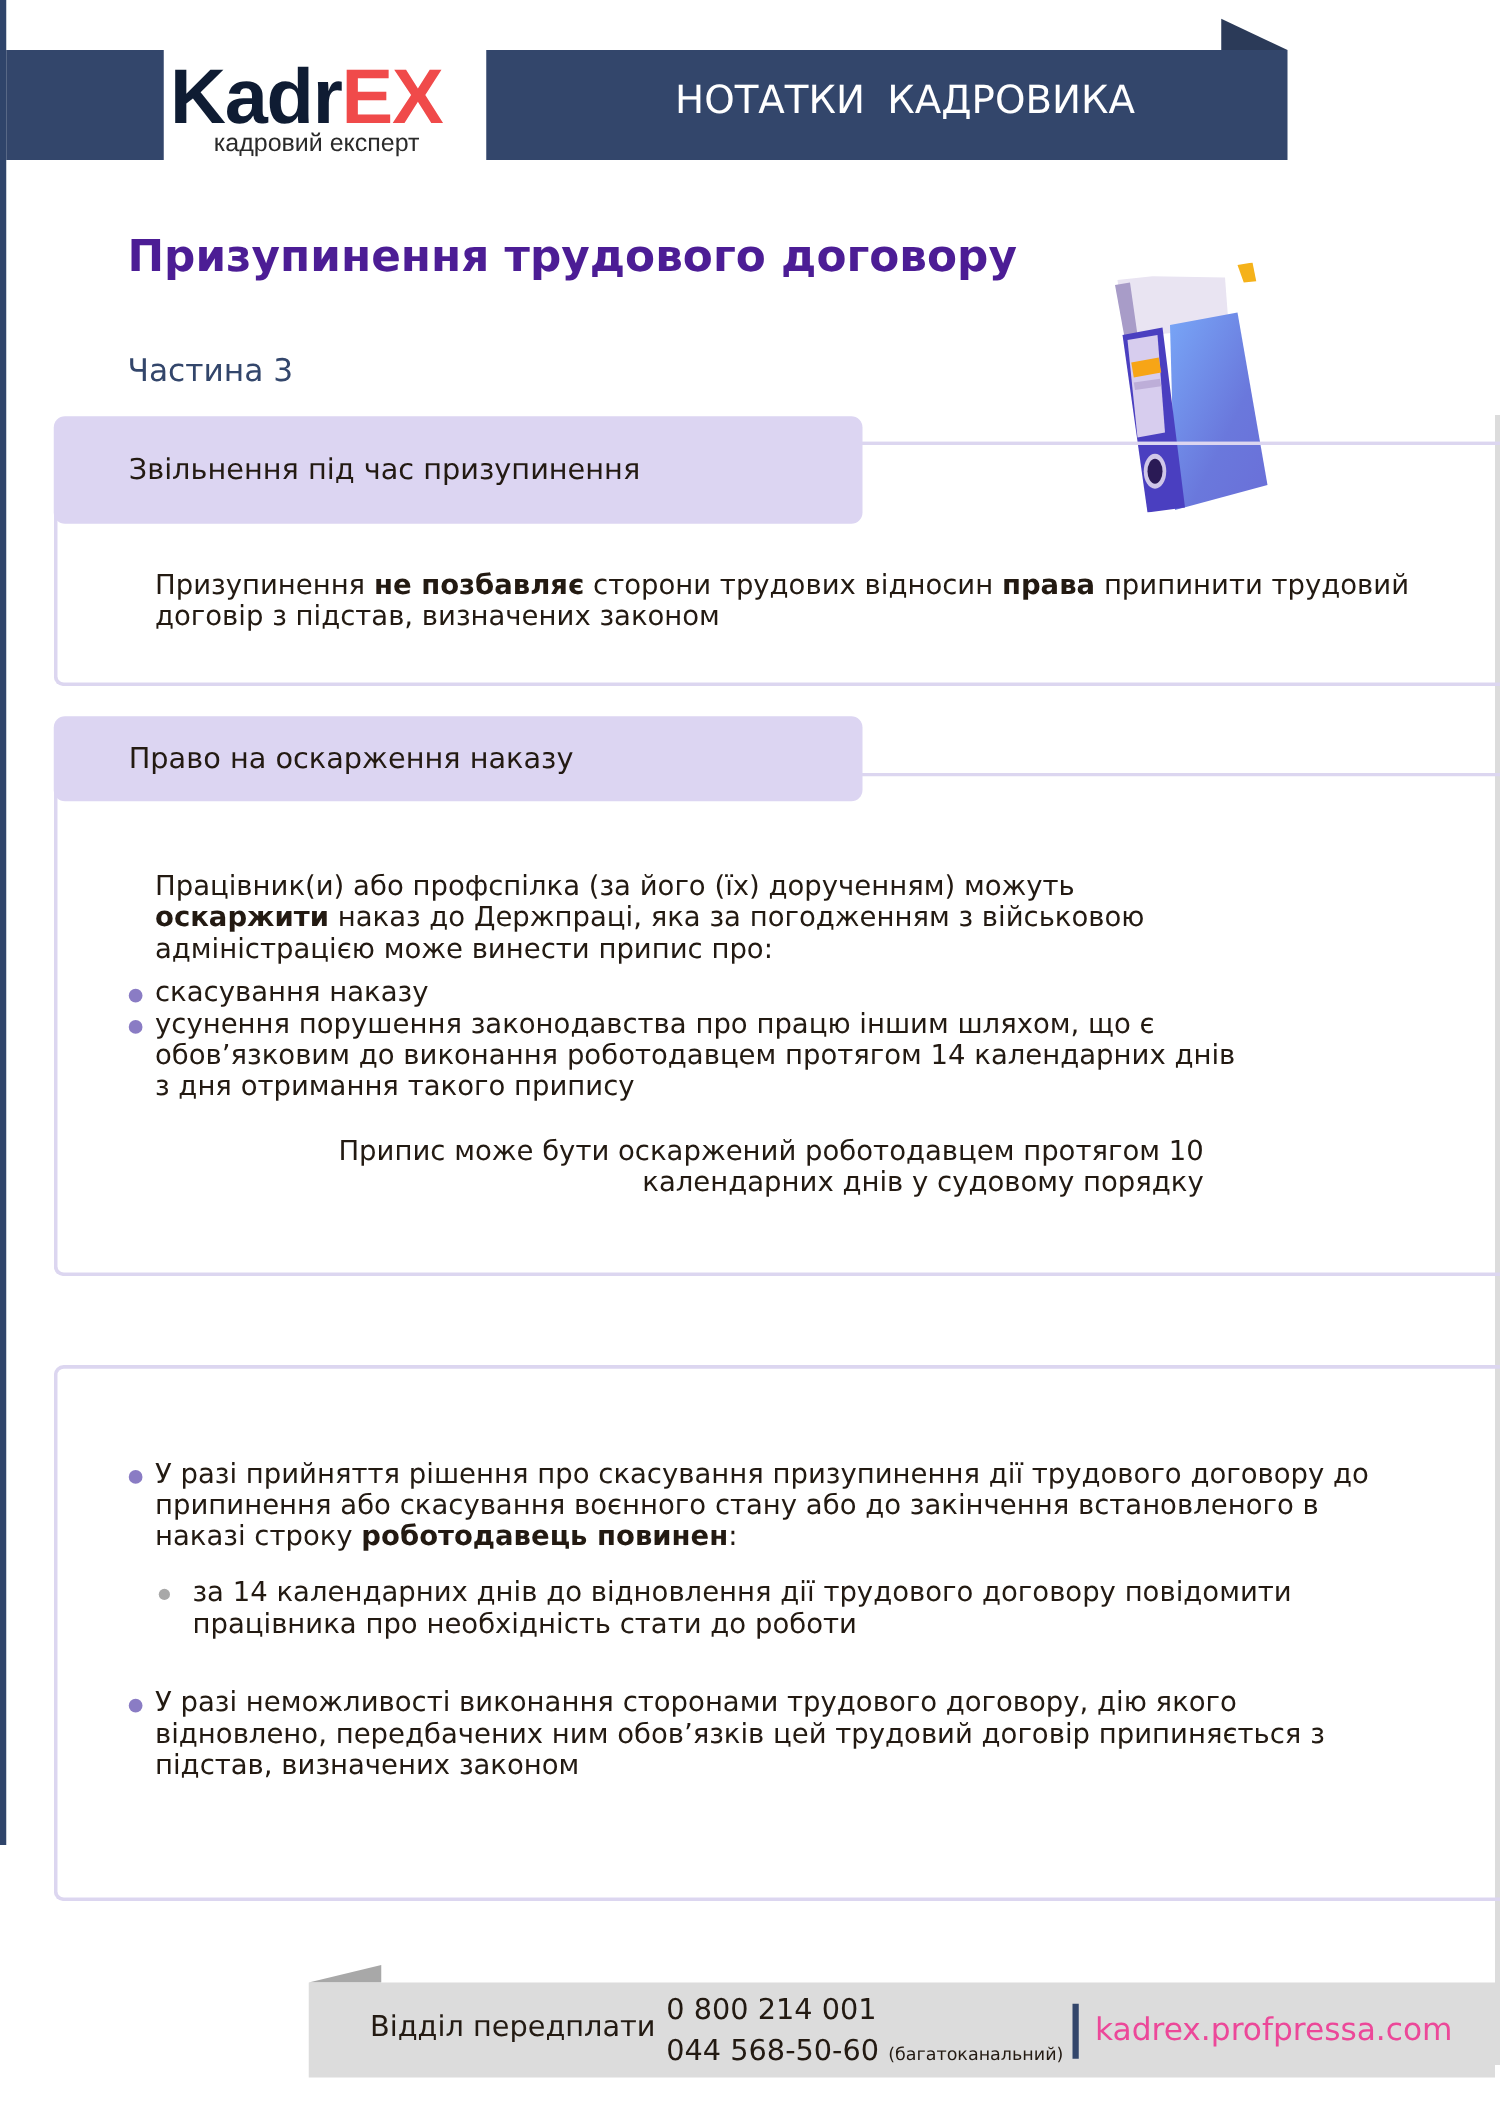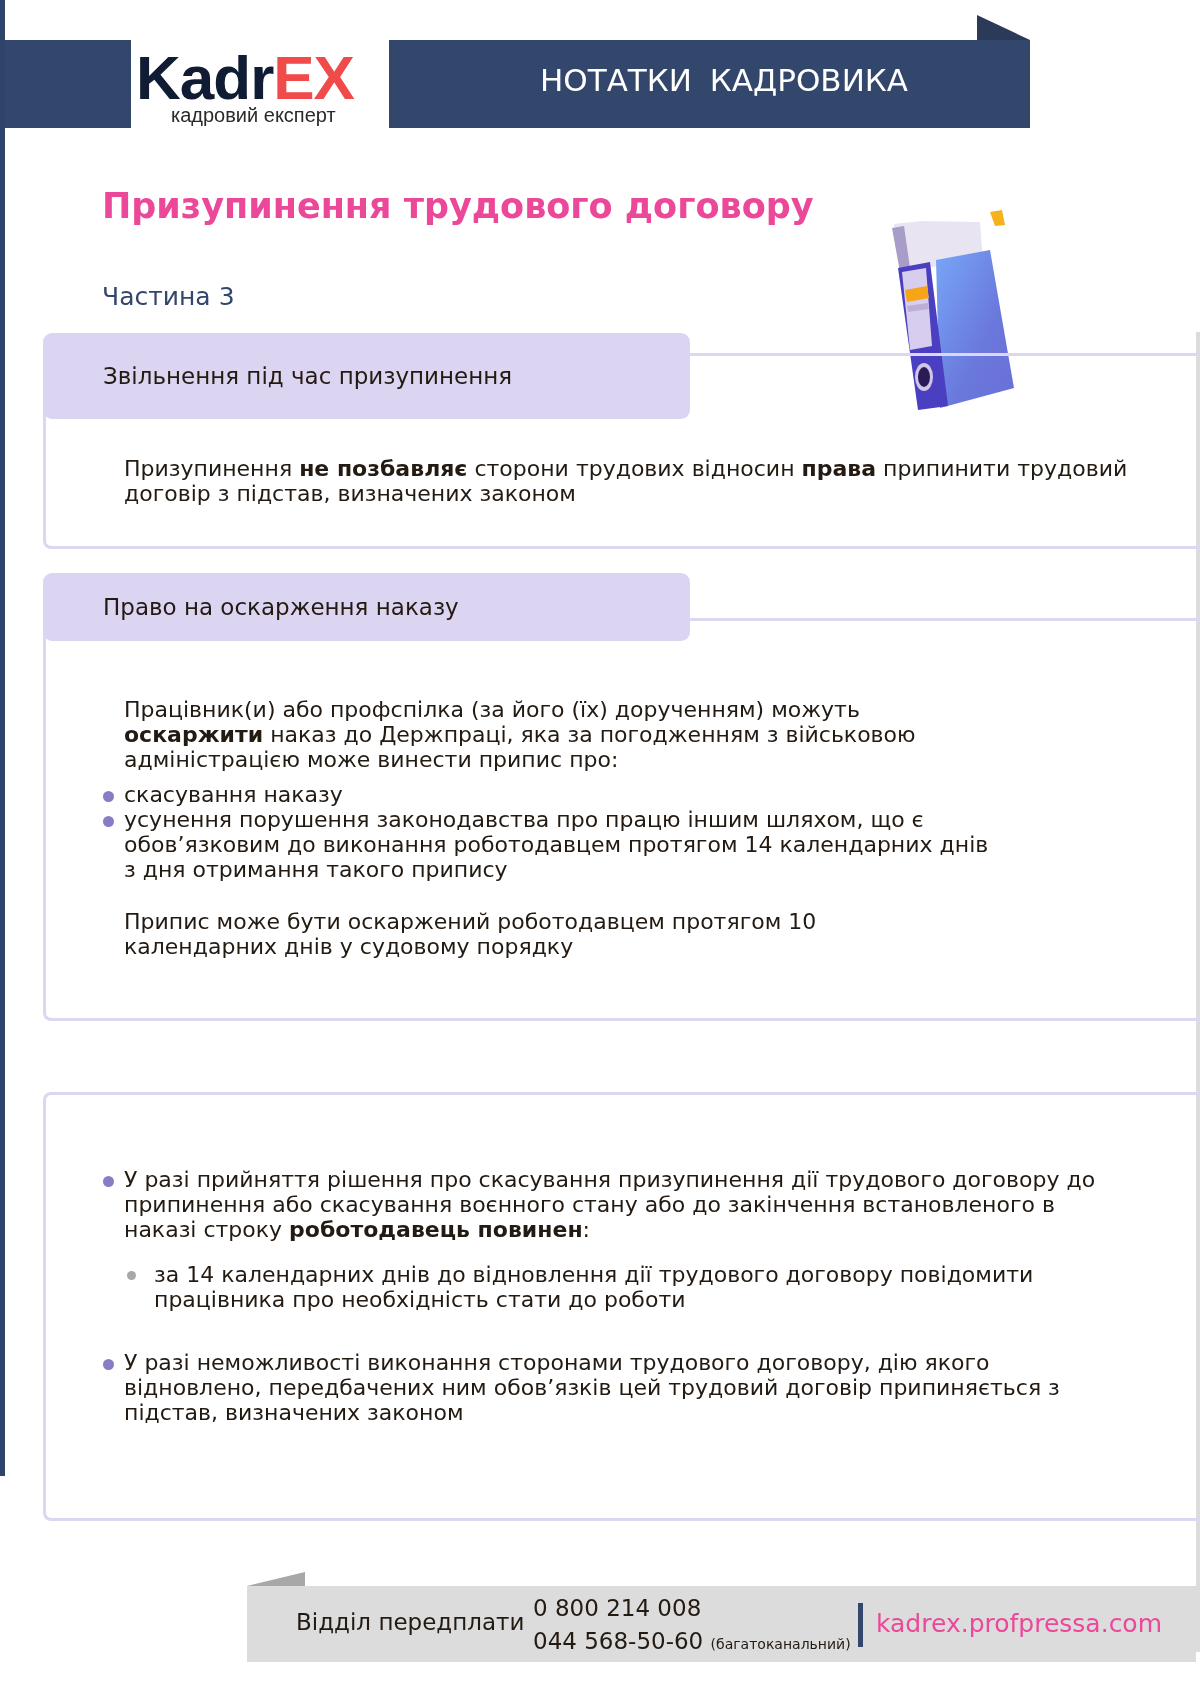--- a/index.html
+++ b/index.html
@@ -18,21 +18,21 @@
     font-size: 62px; letter-spacing: -1px; line-height: 80px; }
   .logo-kadr { color: #0f1c33; }
   .logo-ex { color: #f04a4a; }
   .logo-sub { position: absolute; left: 40px; top: 64px; font-family: "Liberation Sans", sans-serif;
     font-size: 20px; color: #2a2a2a; }
   .header-title { position: absolute; left: 540px; top: 62px; font-family: "DejaVu Sans", sans-serif;
     font-size: 31px; color: #ffffff; letter-spacing: 0px; font-weight: 400; word-spacing: 8px; }
 
   
   .page-title { position: absolute; left: 102px; top: 186px; font-family: "DejaVu Sans", sans-serif;
-    font-weight: 700; font-size: 35px; color: #ec4899; }
+    font-weight: 700; font-size: 35px; color: #4c1d95; }
   .part-label { position: absolute; left: 102px; top: 282px; font-family: "DejaVu Sans", sans-serif;
     font-size: 25px; color: #33466b; }
 
   
   .binder { position: absolute; left: 880px; top: 210px; width: 160px; height: 200px; }
 
   
   .section { position: absolute; left: 43px; width: 1160px; }
   .section-frame { position: absolute; left: 0; right: 0; border: 3px solid #dcd6f0; border-right: none;
     border-radius: 8px 0 0 8px; }
@@ -112,32 +112,32 @@
 
 <div class="section" style="top:573px; height:448px;">
   <div class="section-frame" style="top:45px; height:403px;"></div>
   <div class="section-tab" style="height:68px;">
     <div class="section-tab-title">Право на оскарження наказу</div>
   </div>
   <div class="section-body" style="top:124px; right:200px;">
     <p class="para"><span>Працівник(и) або профспілка (за його (їх) дорученням) можуть </span><b>оскаржити</b><span> наказ до Держпраці, яка за погодженням з військовою адміністрацією може винести припис про:</span></p>
     <p class="bullet" style="margin-top:10px;">скасування наказу</p>
     <p class="bullet" style="">усунення порушення законодавства про працю іншим шляхом, що є обов’язковим до виконання роботодавцем протягом 14 календарних днів з дня отримання такого припису</p>
-    <p class="para" style="margin-top:27px; padding-right:40px;">Припис може бути оскаржений роботодавцем протягом 10 календарних днів у судовому порядку</p>
+    <p class="para" style="margin-top:27px; padding-right:40px;text-align:right;">Припис може бути оскаржений роботодавцем протягом 10 календарних днів у судовому порядку</p>
   </div>
 </div>
 
 <div class="section" style="top:1047px; height:429px;">
   <div class="section-frame" style="top:45px; height:429px;"></div>
   <div class="section-body" style="top:120px; right:80px;">
     <p class="bullet"><span>У разі прийняття рішення про скасування призупинення дії трудового договору до припинення або скасування воєнного стану або до закінчення встановленого в наказі строку </span><b>роботодавець повинен</b><span>:</span></p>
     <p class="bullet sub" style="margin-top:20px; padding-right:60px;">за 14 календарних днів до відновлення дії трудового договору повідомити працівника про необхідність стати до роботи</p>
     <p class="bullet" style="margin-top:38px;">У разі неможливості виконання сторонами трудового договору, дію якого відновлено, передбачених ним обов’язків цей трудовий договір припиняється з підстав, визначених законом</p>
   </div>
 </div>
 
 <div class="footer-fold"></div>
 <div class="footer-band"></div>
 <div class="footer-label">Відділ передплати</div>
-<div class="footer-phone1">0 800 214 008</div>
+<div class="footer-phone1">0 800 214 001</div>
 <div class="footer-phone2"><span>044 568-50-60</span> <span class="footer-phone-note">(багатоканальний)</span></div>
 <div class="footer-divider"></div>
 <div class="footer-url">kadrex.profpressa.com</div>
 
 </body></html>

